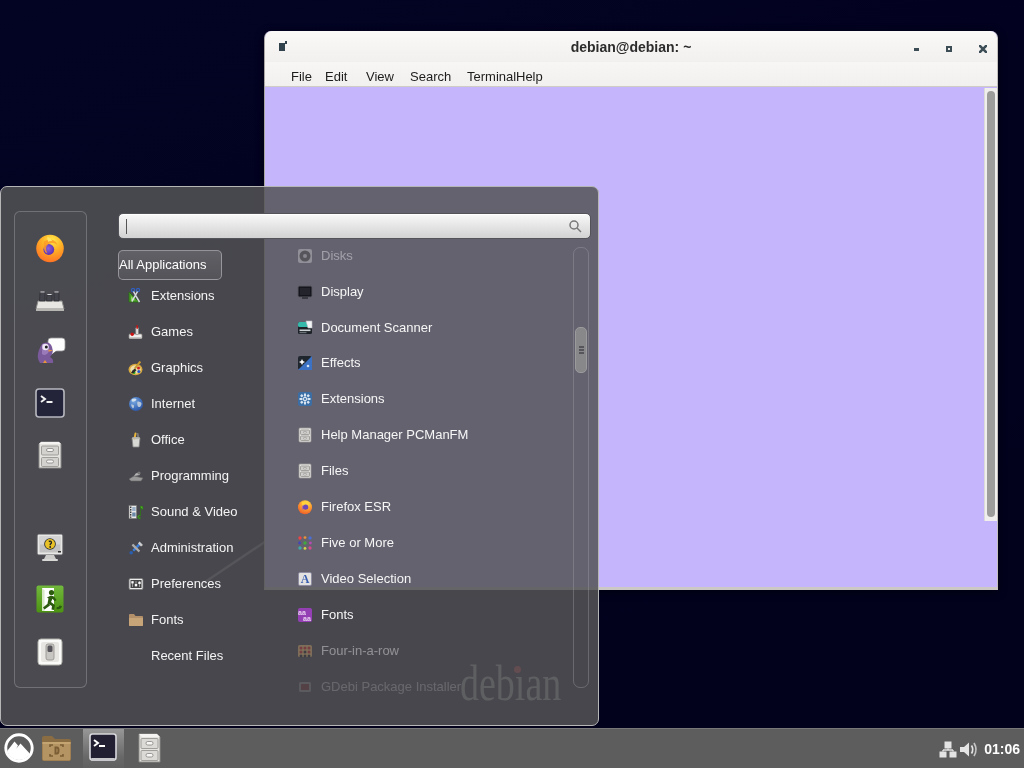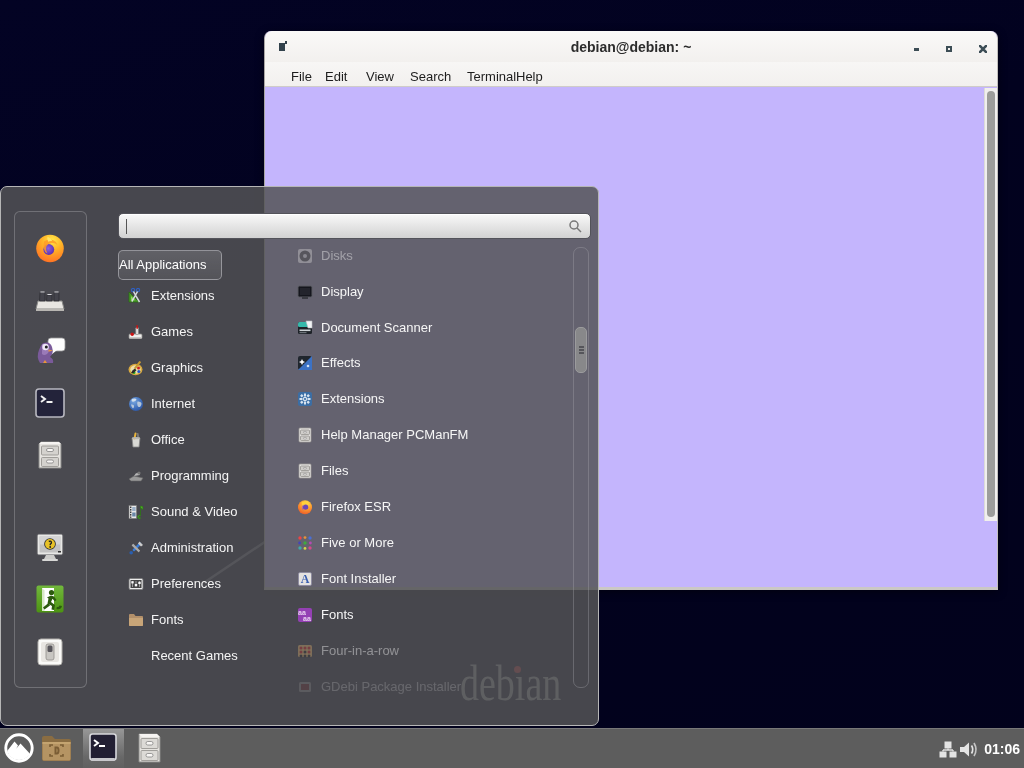--- a/index.html
+++ b/index.html
@@ -339,21 +339,21 @@
     </div>
   <div class="cat" style="top:423px">
       <span class="ci">
     <svg width="16" height="16" viewBox="0 0 16 16">
           <path d="M1 3 Q1 2 2 2 L6 2 L7.5 4 L14 4 Q15 4 15 5 L15 13 Q15 14 14 14 L2 14 Q1 14 1 13 Z" fill="#b3906a"></path>
           <path d="M1 6 L15 6 L15 13 Q15 14 14 14 L2 14 Q1 14 1 13 Z" fill="#c8a578"></path>
         </svg></span>
     <span class="ct">Fonts</span>
     </div>
   <div class="cat" style="top:459px">
-      <span class="ct">Recent Games</span>
+      <span class="ct">Recent Files</span>
     </div>
 
   <div class="app dim" style="top:59px">
       <span class="ai">
     <svg width="16" height="16" viewBox="0 0 16 16">
           <rect x="1" y="1" width="14" height="14" rx="2" fill="#cfcfcf"></rect>
           <circle cx="8" cy="8" r="5.5" fill="#444"></circle>
           <circle cx="8" cy="8" r="2" fill="#bbb"></circle>
         </svg></span>
     <span class="at">Disks</span>
@@ -462,21 +462,21 @@
           </g>
         </svg></span>
     <span class="at">Five or More</span>
     </div>
   <div class="app" style="top:382px">
       <span class="ai">
     <svg width="16" height="16" viewBox="0 0 16 16">
           <rect x="1.5" y="1.5" width="13" height="13" rx="1.5" fill="#e4e2e0" stroke="#8a88a0" stroke-width="0.8"></rect>
           <text x="8" y="12" font-family="Liberation Serif,serif" font-size="12" font-weight="bold" fill="#3a5fb0" text-anchor="middle">A</text>
         </svg></span>
-    <span class="at">Font Installer</span>
+    <span class="at">Video Selection</span>
     </div>
   <div class="app" style="top:418px">
       <span class="ai">
     <svg width="16" height="16" viewBox="0 0 16 16">
           <rect x="1" y="1" width="14" height="14" rx="2" fill="#9440b4"></rect>
           <text x="5" y="8" font-family="Liberation Sans,sans-serif" font-size="7" font-weight="bold" fill="#e8d0f0" text-anchor="middle">aa</text>
           <text x="10" y="13.5" font-family="Liberation Sans,sans-serif" font-size="7" font-weight="bold" fill="#e8d0f0" text-anchor="middle">aa</text>
         </svg></span>
     <span class="at">Fonts</span>
     </div>

